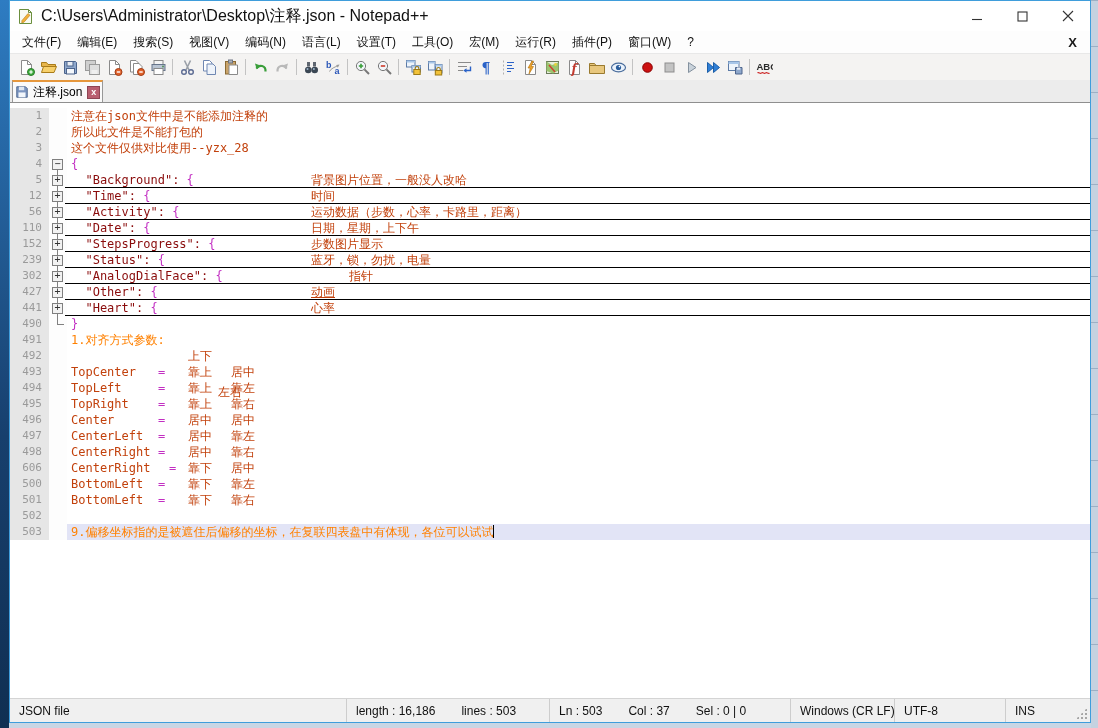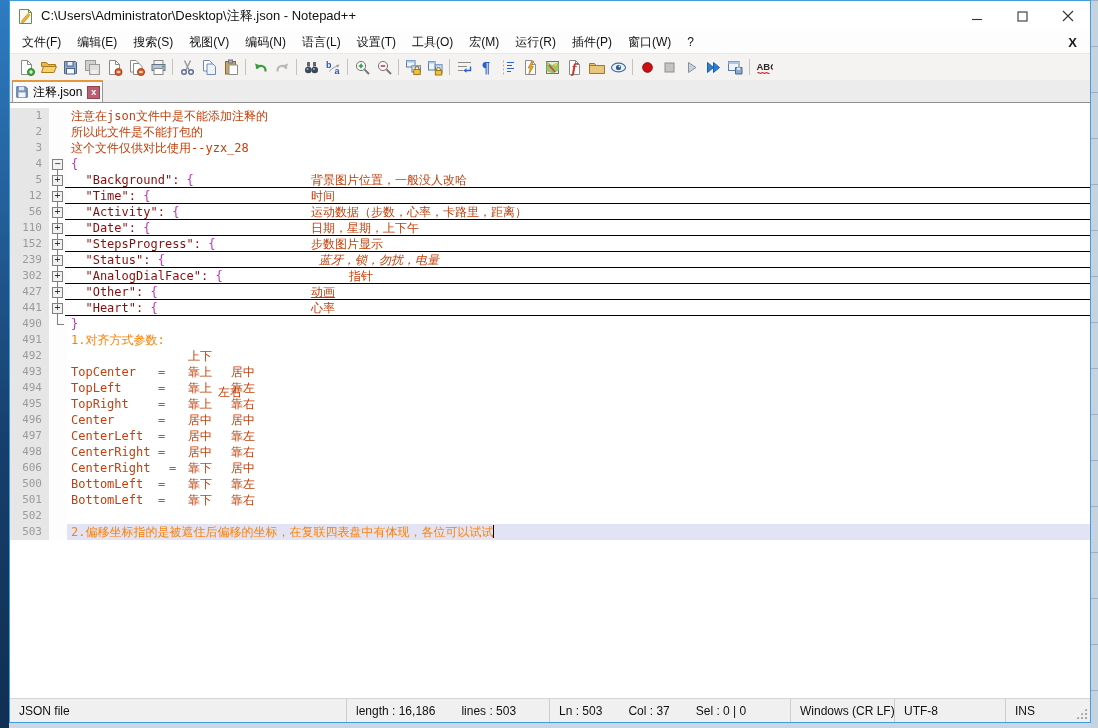--- a/index.html
+++ b/index.html
@@ -14,21 +14,21 @@
     background:#c5d2e0;
     background-image:linear-gradient(#9db0c4 1px,transparent 1px);
     background-size:100% 46px}
   .window{position:absolute;left:9px;top:0;width:1082px;height:723px;
     border:1px solid #3f9ddb;box-sizing:border-box;background:#fff;
     display:flex;flex-direction:column}
 
   
   .titlebar{height:30px;flex:none;display:flex;align-items:center;background:#fff}
   .app-icon{width:17px;height:17px;margin-left:7px;flex:none}
-  .title-text{font-size:13px;color:#111;margin-left:7px;white-space:nowrap}
+  .title-text{font-size:16px;color:#111;margin-left:7px;white-space:nowrap}
   .tb-spacer{flex:1}
   .win-btn{width:45px;height:30px;flex:none;display:flex;align-items:center;justify-content:center}
 
   
   .menubar{height:22px;flex:none;display:flex;align-items:center;background:#fdfdfd;
     font-size:12px;color:#111;position:relative;padding-left:4px}
   .menu-item{padding:0 8px;white-space:nowrap}
   .menu-close{position:absolute;right:13px;top:0;height:22px;display:flex;align-items:center;
     font-size:13px;font-weight:bold;color:#1a1a1a}
 
@@ -445,21 +445,21 @@
           <span class="fold fl-mid">
             <span class="fbox">+</span>
           </span>
           <span class="code"><span class="seg c-k">  "StepsProgress": </span><span class="seg c-b">{</span><span class="seg c-d abs" style="left: 244px;">步数图片显示</span></span>
         </div>
         <div class="row under">
           <span class="ln">239</span>
           <span class="fold fl-mid">
             <span class="fbox">+</span>
           </span>
-          <span class="code"><span class="seg c-k">  "Status": </span><span class="seg c-b">{</span><span class="seg c-d abs" style="left: 252px; font-style: italic;">蓝牙，锁，勿扰，电量</span></span>
+          <span class="code"><span class="seg c-k">  "Status": </span><span class="seg c-b">{</span><span class="seg c-d abs" style="left: 244px;">蓝牙，锁，勿扰，电量</span></span>
         </div>
         <div class="row under">
           <span class="ln">302</span>
           <span class="fold fl-mid">
             <span class="fbox">+</span>
           </span>
           <span class="code"><span class="seg c-k">  "AnalogDialFace": </span><span class="seg c-b">{</span><span class="seg c-d abs" style="left: 244px; margin-left: 38px;">指针</span></span>
         </div>
         <div class="row under">
           <span class="ln">427</span>
@@ -536,21 +536,21 @@
           <span class="code"><span class="seg c-d">BottomLeft</span><span class="seg c-b abs" style="left: 91px;">=</span><span class="seg c-d abs" style="left: 121px;">靠下</span><span class="seg c-d abs" style="left: 164px;">靠右</span></span>
         </div>
         <div class="row">
           <span class="ln">502</span>
           <span class="fold"></span>
           <span class="code"></span>
         </div>
         <div class="row hl">
           <span class="ln">503</span>
           <span class="fold"></span>
-          <span class="code"><span class="seg c-o">2.偏移坐标指的是被遮住后偏移的坐标，在复联四表盘中有体现，各位可以试试</span><span class="caret"></span></span>
+          <span class="code"><span class="seg c-o">9.偏移坐标指的是被遮住后偏移的坐标，在复联四表盘中有体现，各位可以试试</span><span class="caret"></span></span>
         </div>
       </div>
   </div>
 
   <div class="statusbar">
     <div class="sect s1">
         <span>JSON file</span>
       </div>
     <div class="sect s2">
       <span>length : 16,186</span>

